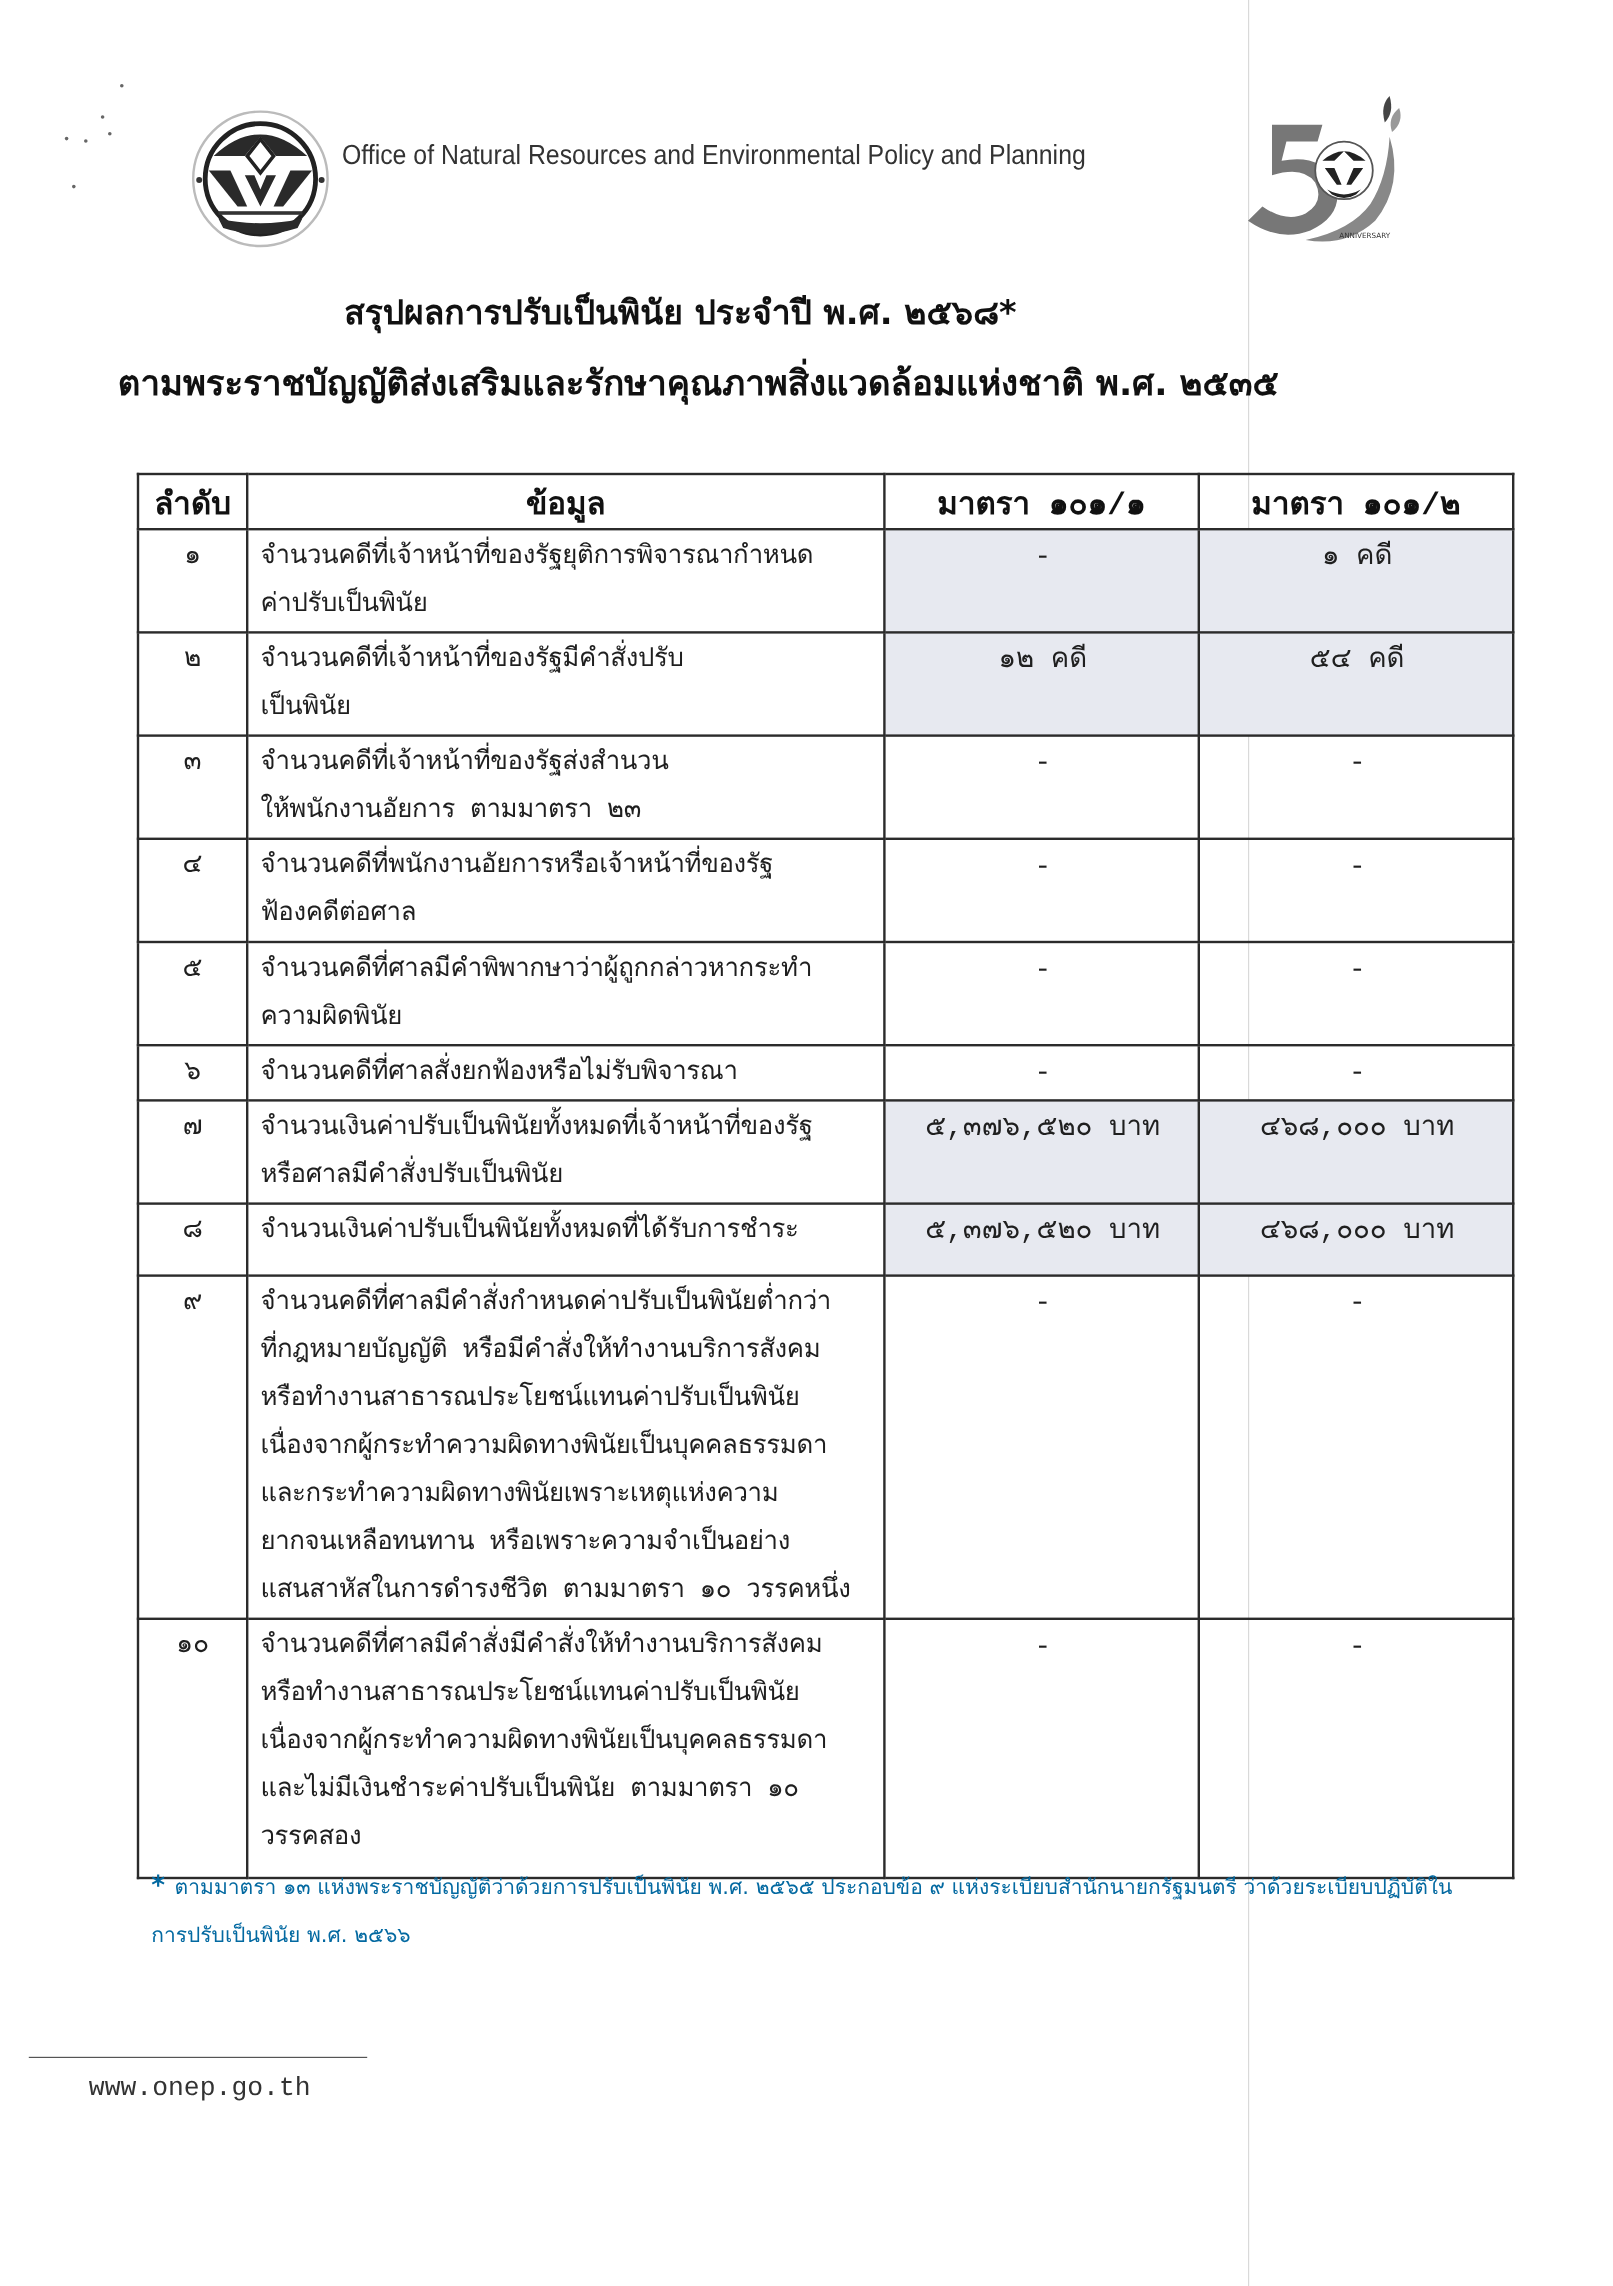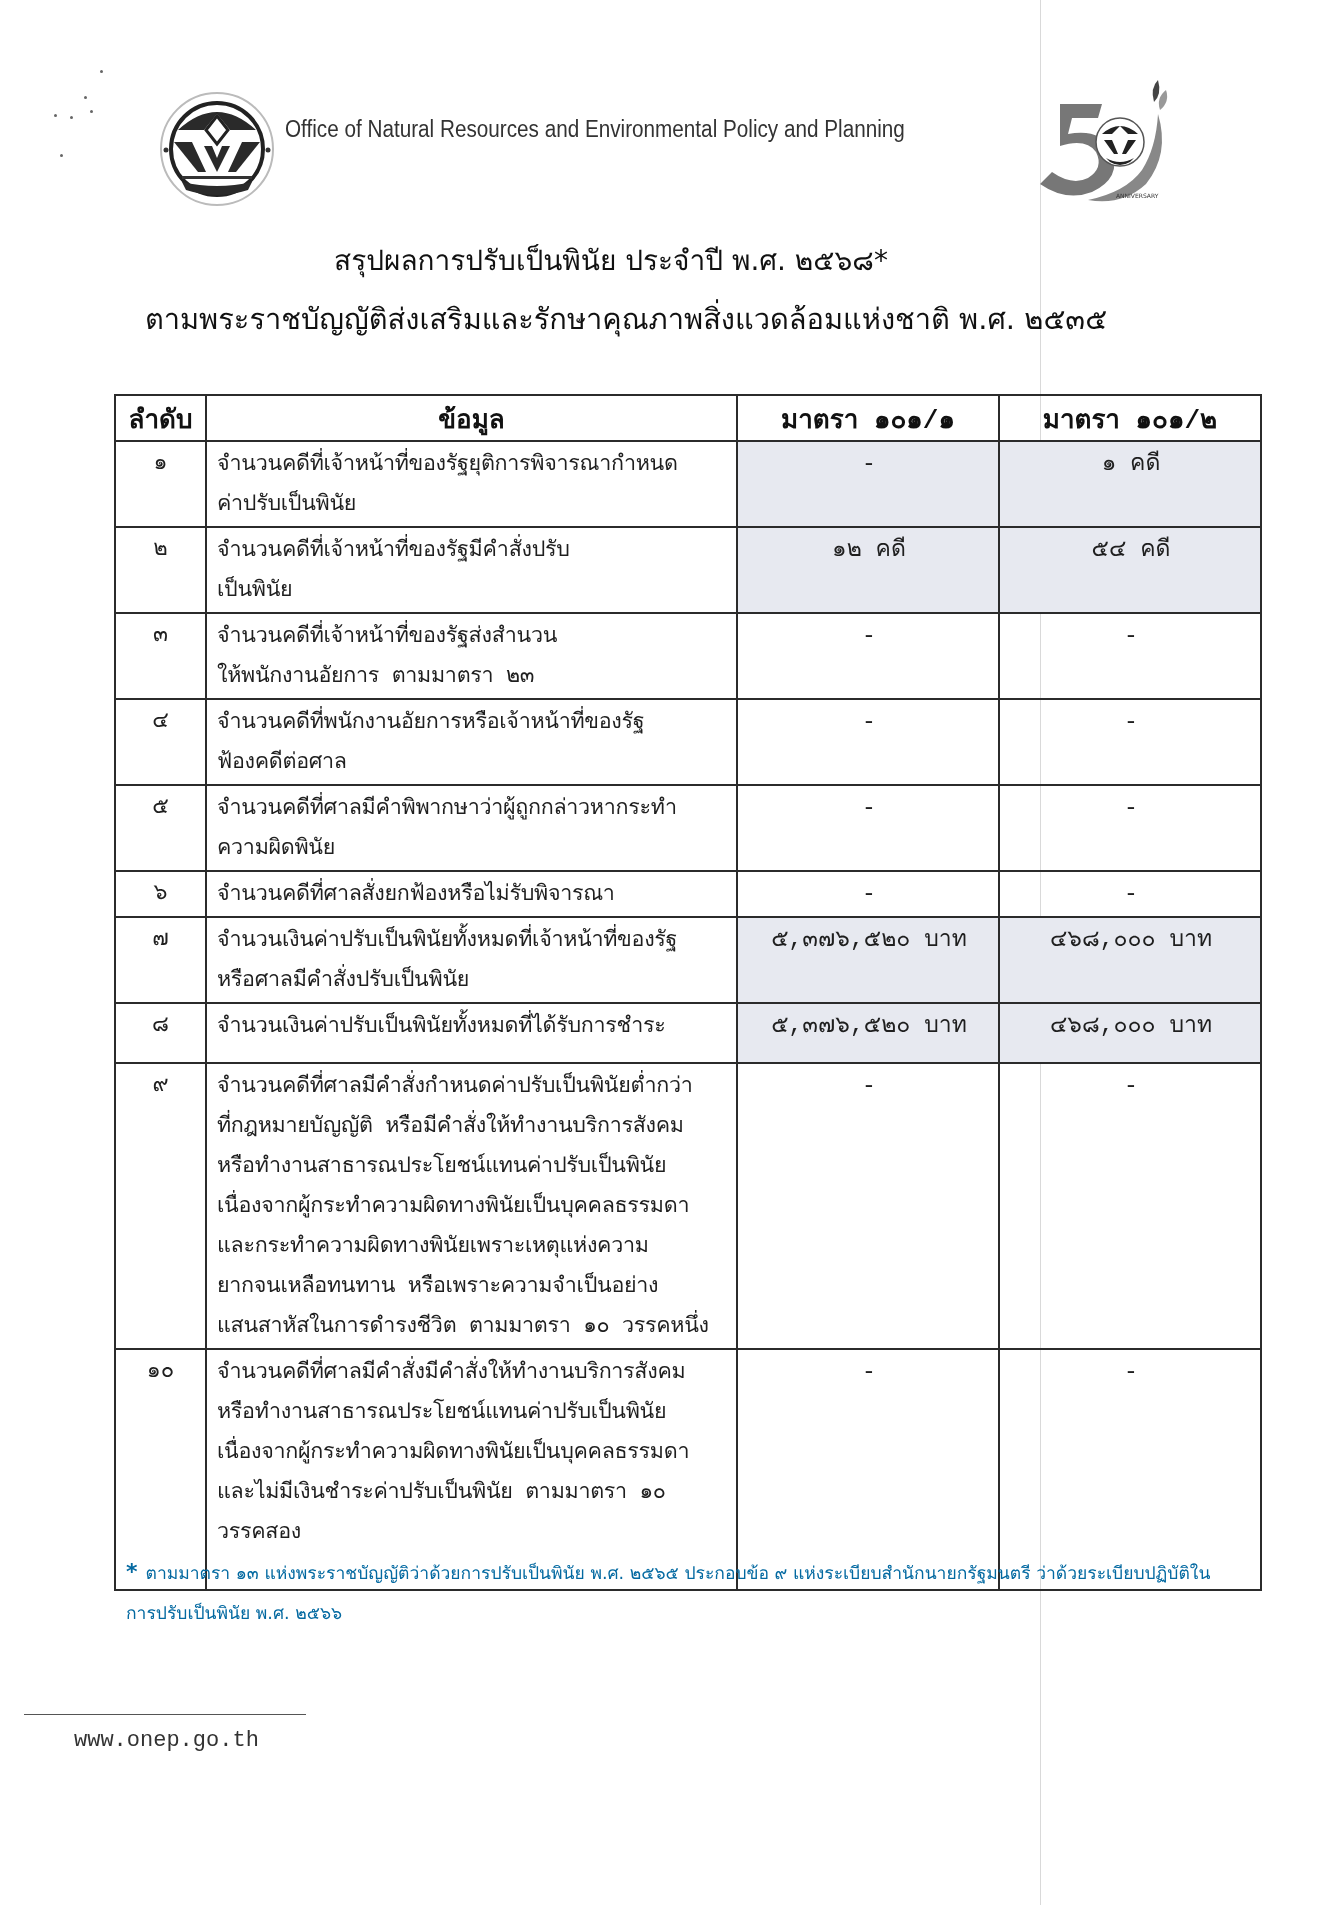--- a/index.html
+++ b/index.html
@@ -12,21 +12,21 @@
   .specks i { position: absolute; width: 3px; height: 3px; background: #666; border-radius: 50%; }
 
   
   .logo-left { position: absolute; left: 158px; top: 90px; width: 118px; height: 118px; }
   .org { position: absolute; left: 285px; top: 108px; }
   .org-th { font-size: 29px; font-weight: bold; color: #2a2a2a; letter-spacing: -0.5px; white-space: nowrap; }
   .org-en { font-family: "Liberation Sans", sans-serif; font-size: 23px; color: #333; margin-top: 8px; white-space: nowrap; transform: scaleX(0.9); transform-origin: left; }
   .logo-right { position: absolute; left: 1030px; top: 74px; width: 140px; height: 136px; }
 
   
-  .title { position: absolute; left: 0; width: 1134px; text-align: center; font-weight: normal; color: #111; white-space: nowrap; padding-left: 44px; }
+  .title { position: absolute; left: 0; width: 1134px; text-align: center; font-weight: bold; color: #111; white-space: nowrap; }
   .title-1 { top: 238px; font-size: 28px; }
   .title-2 { top: 296px; font-size: 29px; margin-left: 15px; }
 
   
   .tbl { position: absolute; left: 114px; top: 394px; width: 1146px; border-collapse: collapse; table-layout: fixed; font-family: Liberation Mono, monospace; }
   .tbl th, .tbl td { border: 2px solid #2b2b2b; vertical-align: top; }
   .tbl th { height: 42px; font-size: 26px; font-weight: bold; text-align: center; vertical-align: middle; color: #111; }
   .tbl td { font-size: 22px; line-height: 40px; padding: 2px 8px 2px 10px; color: #1f1f1f; }
   .tbl td.no { text-align: center; padding-left: 0; padding-right: 0; }
   .tbl td.val { text-align: center; font-size: 23px; }
@@ -162,21 +162,21 @@
       <td class="desc">จำนวนคดีที่ศาลมีคำสั่งกำหนดค่าปรับเป็นพินัยต่ำกว่า
 ที่กฎหมายบัญญัติ หรือมีคำสั่งให้ทำงานบริการสังคม
 หรือทำงานสาธารณประโยชน์แทนค่าปรับเป็นพินัย
 เนื่องจากผู้กระทำความผิดทางพินัยเป็นบุคคลธรรมดา
 และกระทำความผิดทางพินัยเพราะเหตุแห่งความ
 ยากจนเหลือทนทาน หรือเพราะความจำเป็นอย่าง
 แสนสาหัสในการดำรงชีวิต ตามมาตรา ๑๐ วรรคหนึ่ง</td>
       <td class="val">-</td>
       <td class="val">-</td>
     </tr>
-    <tr style="height:241px">
+    <tr style="height:216px">
       <td class="no">๑๐</td>
       <td class="desc">จำนวนคดีที่ศาลมีคำสั่งมีคำสั่งให้ทำงานบริการสังคม
 หรือทำงานสาธารณประโยชน์แทนค่าปรับเป็นพินัย
 เนื่องจากผู้กระทำความผิดทางพินัยเป็นบุคคลธรรมดา
 และไม่มีเงินชำระค่าปรับเป็นพินัย ตามมาตรา ๑๐
 วรรคสอง</td>
       <td class="val">-</td>
       <td class="val">-</td>
     </tr>
   </tbody>

